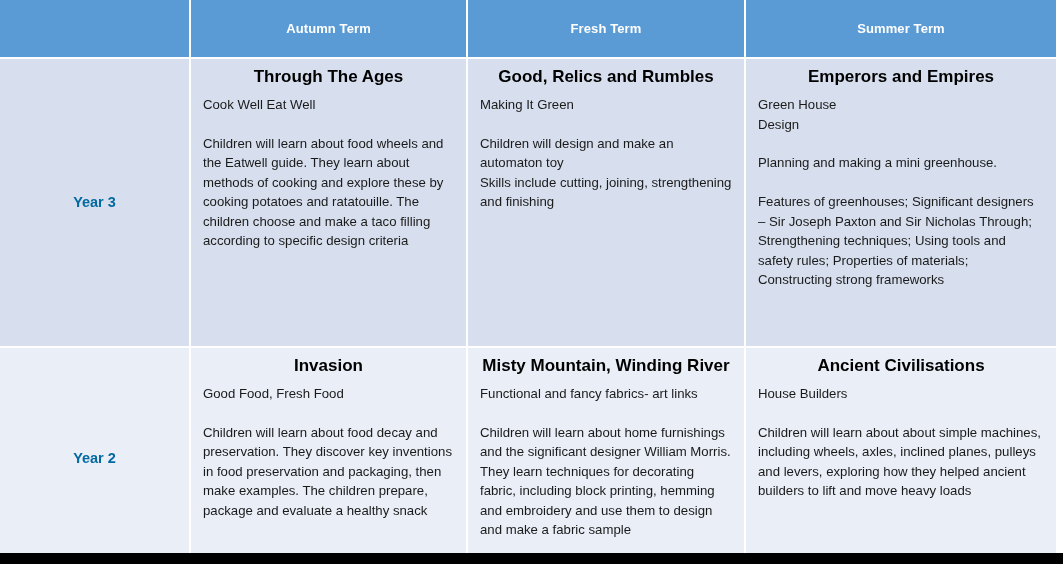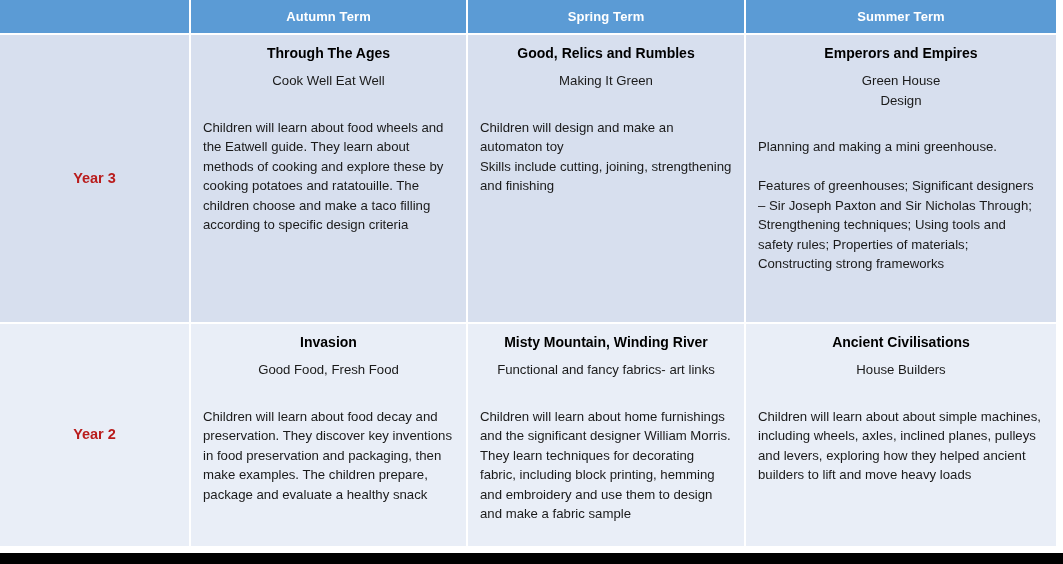--- a/index.html
+++ b/index.html
@@ -26,21 +26,21 @@
   col.c-spring { width: 278px; }
   col.c-summer { width: 311px; }
 
   
   thead th {
     background: #5b9bd5;
     color: #ffffff;
     font-size: 13px;
     font-weight: bold;
     height: 33px;
-    padding: 0;
+    padding: 12px;
     text-align: center;
     vertical-align: middle;
     border-right: 2px solid #ffffff;
     border-bottom: 2px solid #ffffff;
     letter-spacing: 0.1px;
   }
   thead th.corner { border-left: none; }
   thead th:last-child { border-right: none; }
 
   
@@ -59,36 +59,35 @@
   tr.row-y4 td { background: #e9eef7; }
 
   tr.row-y3 { height: 289px; }
   tr.row-y4 { height: 224px; }
 
   td.year-label {
     text-align: center;
     vertical-align: middle;
     font-weight: bold;
     font-size: 14.5px;
-    color: #b91c1c;
+    color: #0369a1;
     padding: 0;
   }
 
   .topic-title {
     text-align: center;
     font-weight: bold;
-    font-size: 14px;
+    font-size: 17px;
     color: #000000;
     margin: 0 0 9px 0;
     line-height: 18px;
   }
   .subtitle {
-    margin: 8px;
+    margin: 0;
     white-space: pre-line;
-    text-align: center;
   }
   .spacer { height: 19px; }
   .body-text {
     margin: 0;
     white-space: pre-line;
   }
 
   
   #bottom-bar {
     position: absolute;
@@ -106,21 +105,21 @@
   <colgroup>
     <col class="c-year">
     <col class="c-autumn">
     <col class="c-spring">
     <col class="c-summer">
   </colgroup>
   <thead>
     <tr>
       <th class="corner"></th>
       <th>Autumn Term</th>
-      <th>Spring Term</th>
+      <th>Fresh Term</th>
       <th>Summer Term</th>
     </tr>
   </thead>
   <tbody>
 
     <tr class="row-y3">
       <td class="year-label">Year 3</td>
 
       <td>
         <div class="topic-title">Through The Ages</div>

